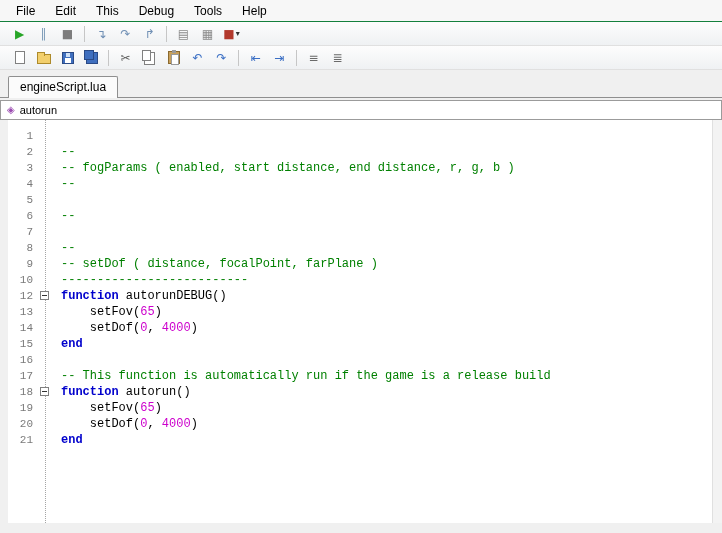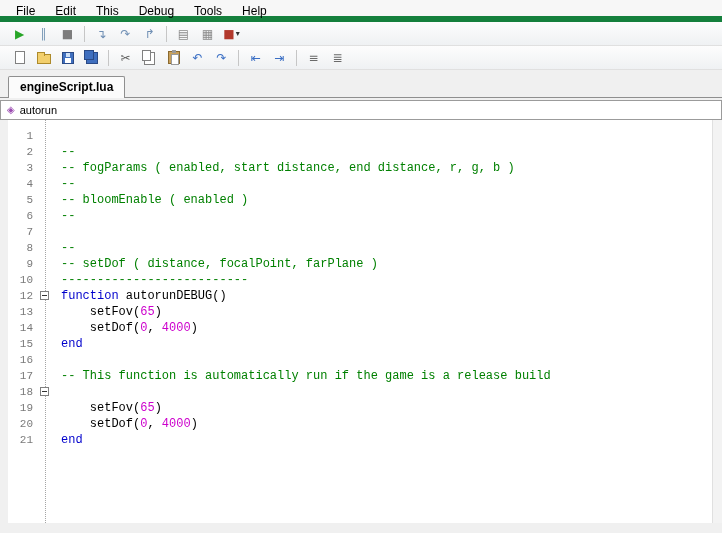--- a/index.html
+++ b/index.html
@@ -1,20 +1,20 @@
 <!DOCTYPE html>
 <html style="--c-comment: #008000; --c-keyword: #0000cc; --c-number: #cc00cc; --c-plain: #000000; --c-linenum: #7a7a7a;"><head>
 <meta charset="utf-8">
 <style>
   * { margin:0; padding:0; box-sizing:border-box; }
   html,body { width:722px; height:533px; overflow:hidden; }
   body { background:#f0f0f0; font-family:"Liberation Sans", sans-serif; font-size:12px; color:#000; }
 
   
-  .menubar { height:22px; display:flex; align-items:stretch; background:#f7f7f7; padding-left:6px; border-bottom:6px solid #15803d; }
+  .menubar { height:22px; display:flex; align-items:stretch; background:#f7f7f7; padding-left:6px; border-bottom:1px solid #15803d; }
   .menu-item { padding:4px 10px 3px; cursor:default; }
 
   
   .toolbar { height:24px; display:flex; align-items:center; gap:1px; padding-left:8px;
              background:linear-gradient(#fdfdfd,#eff1f3); border-bottom:1px solid #e0e0e0; }
   .tb-btn { width:23px; height:21px; display:flex; align-items:center; justify-content:center; border-radius:2px; }
   .tb-glyph { font-family:"DejaVu Sans", sans-serif; font-size:12px; line-height:1; }
   .tb-sep { width:1px; height:16px; background:#c6c6c6; margin:0 4px; }
   .caret { font-size:8px; color:#333; margin-left:1px; font-family:"DejaVu Sans", sans-serif; }
 
@@ -29,40 +29,40 @@
   .ic-save-all { width:10px; height:10px; background:#3f6fbf; border:1px solid #2a4a86; margin:-3px 3px 3px -3px; box-shadow:3px 3px 0 0 #3f6fbf, 3px 3px 0 1px #2a4a86; }
   .ic-copy { width:9px; height:11px; background:#fff; border:1px solid #808080; margin:-2px 3px 2px -3px; box-shadow:3px 3px 0 0 #fff, 3px 3px 0 1px #808080; }
   .ic-paste { width:12px; height:13px; background:#c9a05a; border:1px solid #8a6a30; }
   .ic-paste::before { content:''; position:absolute; top:-2px; left:3px; width:4px; height:3px; background:#9a9a9a; }
   .ic-paste::after { content:''; position:absolute; left:2px; top:2px; width:6px; height:9px; background:#fff; border:1px solid #9a9a9a; }
 
   
   .gap { height:6px; }
   .tabstrip { height:22px; padding-left:8px; display:flex; align-items:flex-end; border-bottom:1px solid #8f8f8f; background:#f0f0f0; }
   .tab { background:#fbfbfb; border:1px solid #8f8f8f; border-bottom:none; border-radius:2px 2px 0 0;
-         padding:3px 11px 4px; font-size:12px; font-weight:bold; margin-bottom:-1px; }
+         padding:3px 11px 4px; font-size:12px; font-weight:normal; margin-bottom:-1px; }
 
   
   .funcbar { height:20px; margin-top:2px; border:1px solid #9b9b9b; background:#fff;
              display:flex; align-items:center; padding-left:6px; gap:5px; font-size:11px; }
   .func-icon { font-family:"DejaVu Sans", sans-serif; font-size:10px; color:#9a4ab0; line-height:1; }
 
   
   .editor-wrap { position:relative; margin-left:8px; height:403px; background:#fff; overflow:hidden;
                  font-family:"Liberation Mono", "DejaVu Sans Mono", monospace; font-size:12px; }
   .fold-line { position:absolute; left:37px; top:0; bottom:0; border-left:1px dotted #a5a5a5; }
   .code { position:relative; padding-top:8px; }
   .row { display:flex; height:16px; line-height:16px; white-space:pre; }
   .ln { width:30px; text-align:right; padding-right:5px; font-size:11px; color:var(--c-linenum,#7a7a7a); }
   .fold { width:15px; position:relative; }
   .fold-box { position:absolute; left:2px; top:3px; width:9px; height:9px; border:1px solid #7f7f7f; background:#fff; }
   .fold-box::after { content:''; position:absolute; left:1px; top:3px; width:5px; height:1px; background:#333; }
   .src { padding-left:8px; }
   .t-comment { color:var(--c-comment,#008000); }
-  .t-keyword { color:var(--c-keyword,#0000cc); font-weight:normal;text-align:right; }
+  .t-keyword { color:var(--c-keyword,#0000cc); font-weight:bold;text-align:right; }
   .t-number  { color:var(--c-number,#cc00cc); }
   .t-plain   { color:var(--c-plain,#000); }
   .vscroll { position:absolute; right:0; top:0; bottom:0; width:10px; background:#f3f3f3; border-left:1px solid #e0e0e0; }
   .hscroll { height:10px; margin-left:8px; background:#f0f0f0; }
 </style>
 </head>
 <body>
 
 <div class="window">
   <div class="menubar">
@@ -159,33 +159,33 @@
     <span class="func-icon">◈</span>
     <span>autorun</span>
   </div>
   <div class="editor-wrap">
     <div class="fold-line"></div>
     <div class="code">
         <div class="row"><span class="ln">1</span><span class="fold"></span></div>
         <div class="row"><span class="ln">2</span><span class="fold"></span><span class="src"><span class="t-comment">--</span></span></div>
         <div class="row"><span class="ln">3</span><span class="fold"></span><span class="src"><span class="t-comment">-- fogParams ( enabled, start distance, end distance, r, g, b )</span></span></div>
         <div class="row"><span class="ln">4</span><span class="fold"></span><span class="src"><span class="t-comment">--</span></span></div>
-        <div class="row"><span class="ln">5</span><span class="fold"></span><span class="src"><span class="t-comment">-- bloomEnable ( enabled )</span></span></div>
+        <div class="row"><span class="ln">5</span><span class="fold"></span></div>
         <div class="row"><span class="ln">6</span><span class="fold"></span><span class="src"><span class="t-comment">--</span></span></div>
         <div class="row"><span class="ln">7</span><span class="fold"></span></div>
         <div class="row"><span class="ln">8</span><span class="fold"></span><span class="src"><span class="t-comment">--</span></span></div>
         <div class="row"><span class="ln">9</span><span class="fold"></span><span class="src"><span class="t-comment">-- setDof ( distance, focalPoint, farPlane )</span></span></div>
         <div class="row"><span class="ln">10</span><span class="fold"></span><span class="src"><span class="t-comment">--------------------------</span></span></div>
         <div class="row"><span class="ln">12</span><span class="fold"><span class="fold-box"></span></span><span class="src"><span class="t-keyword">function</span><span class="t-plain"> autorunDEBUG()</span></span></div>
         <div class="row"><span class="ln">13</span><span class="fold"></span><span class="src"><span class="t-plain">    setFov(</span><span class="t-number">65</span><span class="t-plain">)</span></span></div>
         <div class="row"><span class="ln">14</span><span class="fold"></span><span class="src"><span class="t-plain">    setDof(</span><span class="t-number">0</span><span class="t-plain">, </span><span class="t-number">4000</span><span class="t-plain">)</span></span></div>
         <div class="row"><span class="ln">15</span><span class="fold"></span><span class="src"><span class="t-keyword">end</span></span></div>
         <div class="row"><span class="ln">16</span><span class="fold"></span><span class="src"></span></div>
         <div class="row"><span class="ln">17</span><span class="fold"></span><span class="src"><span class="t-comment">-- This function is automatically run if the game is a release build</span></span></div>
-        <div class="row"><span class="ln">18</span><span class="fold"><span class="fold-box"></span></span></div>
+        <div class="row"><span class="ln">18</span><span class="fold"><span class="fold-box"></span></span><span class="src"><span class="t-keyword">function</span><span class="t-plain"> autorun()</span></span></div>
         <div class="row"><span class="ln">19</span><span class="fold"></span><span class="src"><span class="t-plain">    setFov(</span><span class="t-number">65</span><span class="t-plain">)</span></span></div>
         <div class="row"><span class="ln">20</span><span class="fold"></span><span class="src"><span class="t-plain">    setDof(</span><span class="t-number">0</span><span class="t-plain">, </span><span class="t-number">4000</span><span class="t-plain">)</span></span></div>
         <div class="row"><span class="ln">21</span><span class="fold"></span><span class="src"><span class="t-keyword">end</span></span></div>
       </div>
     <div class="vscroll"></div>
   </div>
   <div class="hscroll"></div>
 </div>
 
 </body></html>

